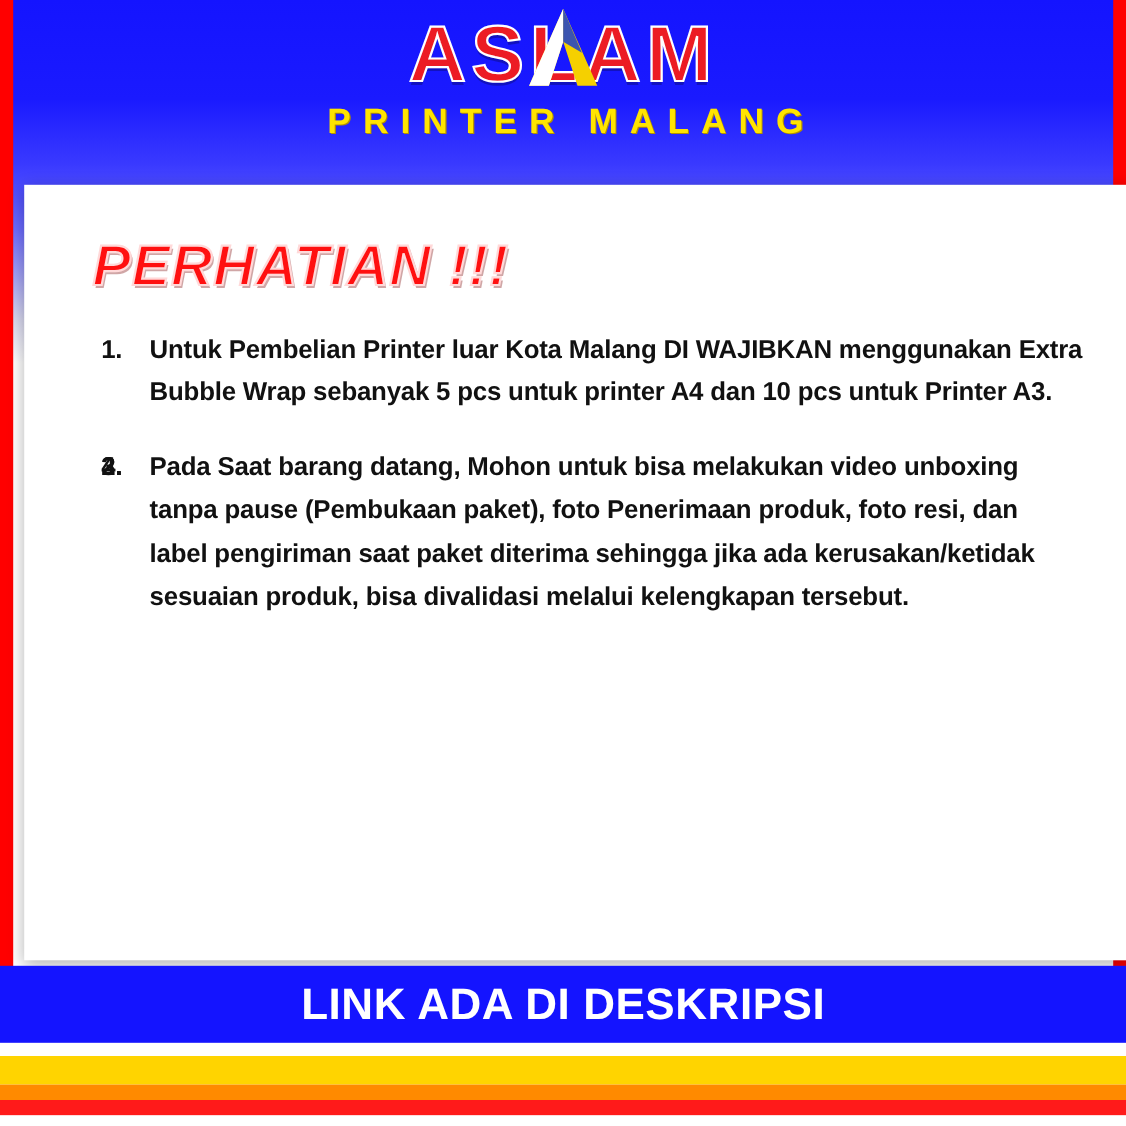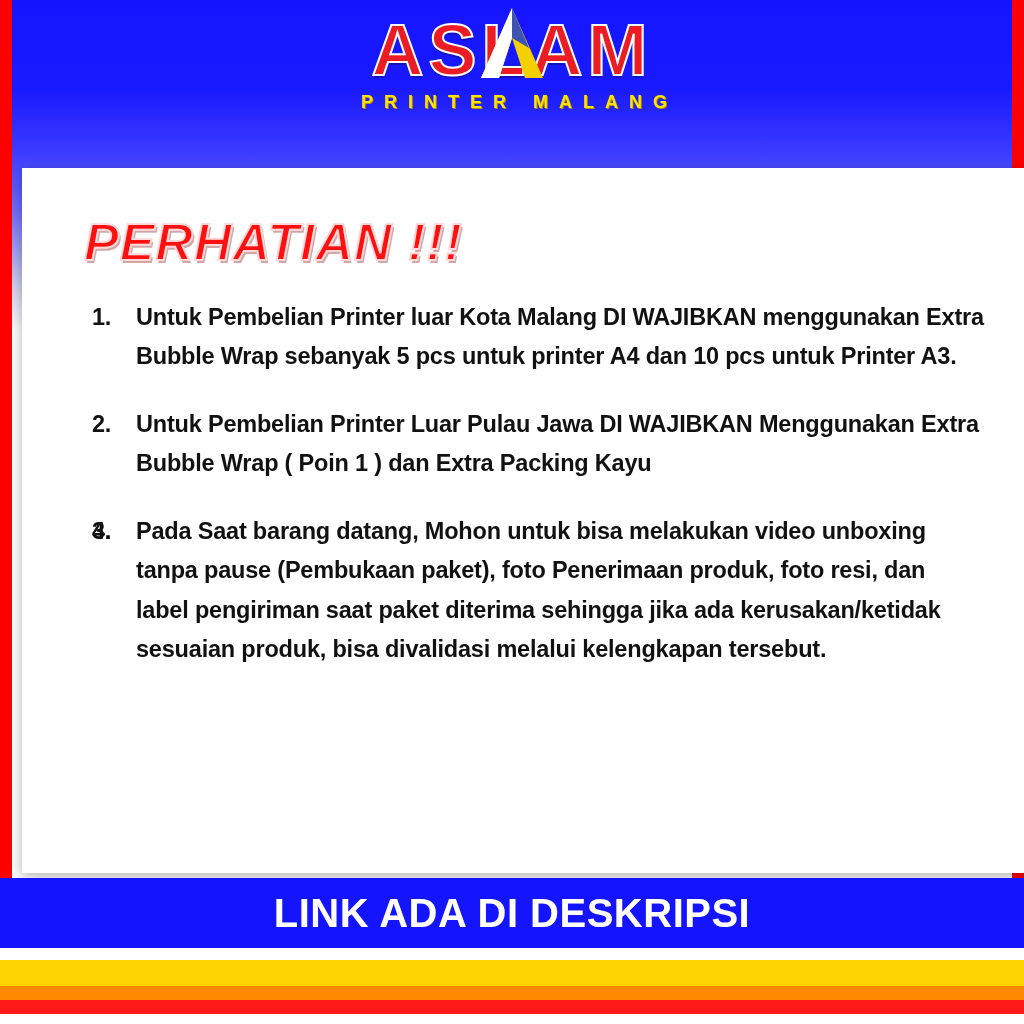--- a/index.html
+++ b/index.html
@@ -67,21 +67,21 @@
     top: -10px;
     transform: translateX(-50%);
     width: 70px;
     height: 80px;
     pointer-events: none;
   }
   .logo-sub {
     margin-top: 6px;
     font-family: "Liberation Sans", sans-serif;
     font-weight: bold;
-    font-size: 18px;
+    font-size: 32px;
     letter-spacing: 11px;
     color: #ffe400;
     text-shadow: 1px 1px 0 #b38f00;
     padding-left: 15px;
   }
 
   
   .card {
     position: absolute;
     left: 22px;
@@ -190,21 +190,20 @@
   <div class="card">
     <div class="attention">PERHATIAN !!!</div>
 
     <ol class="notes">
       <li>
         <span class="num">1.</span>
         <span>Untuk Pembelian Printer luar Kota Malang DI WAJIBKAN menggunakan Extra Bubble Wrap sebanyak 5 pcs untuk printer A4 dan 10 pcs untuk Printer A3.</span>
       </li>
       <li>
         <span class="num">2.</span>
-        <span>Untuk Pembelian Printer Luar Pulau Jawa DI WAJIBKAN Menggunakan Extra Bubble Wrap ( Poin 1 ) dan Extra Packing Kayu</span>
       </li>
       <li>
         <span class="num">3.</span>
       </li>
       <li>
         <span class="num">4.</span>
         <span>Pada Saat barang datang, Mohon untuk bisa melakukan video unboxing tanpa pause (Pembukaan paket), foto Penerimaan produk, foto resi, dan label pengiriman saat paket diterima sehingga jika ada kerusakan/ketidak sesuaian produk, bisa divalidasi melalui kelengkapan tersebut.</span>
       </li>
     </ol>
   </div>

